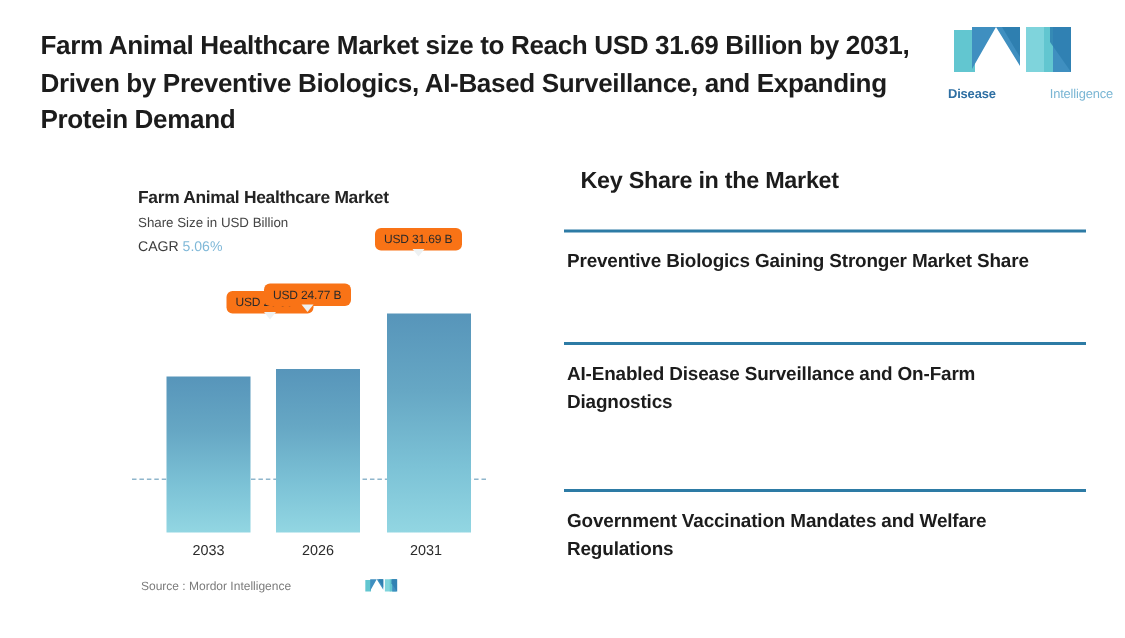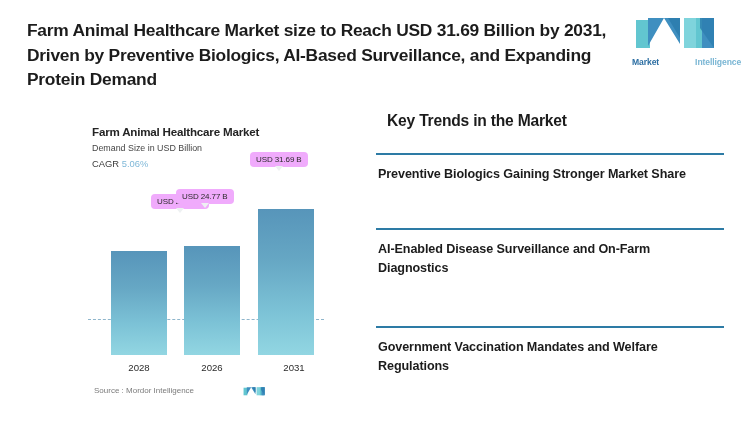--- a/index.html
+++ b/index.html
@@ -51,21 +51,21 @@
   }
   .logo-text {
     text-align: center;
     font-size: 8.6px;
     font-weight: bold;
     letter-spacing: -0.1px;
     margin-top: 3px;
     white-space: nowrap;
   }
   .logo-text .m1 { color: #2e6fa3; }
-  .logo-text .m2 { color: #7ab6d4; font-weight: bold; margin-left: 36px; }
+  .logo-text .m2 { color: #7ab6d4; font-weight: normal; margin-left: 36px; }
 
   
   .chart-panel {
     position: absolute;
     left: 0;
     top: 100px;
     width: 355px;
     height: 325px;
   }
   .chart-title {
@@ -116,21 +116,21 @@
     bottom: 0;
     width: 56px;
     background: linear-gradient(to bottom, #5795ba 0%, #66a7c4 35%, #7cc2d6 70%, #92d6e2 100%);
   }
   .bar.b1 { left: 19px;  height: 104px; }
   .bar.b2 { left: 92px;  height: 109px; }
   .bar.b3 { left: 166px; height: 146px; }
 
   .bubble {
     position: absolute;
-    background: #f0abfc;
+    background: #f97316;
     border-radius: 4px;
     padding: 3px 6px 3px 6px;
     font-size: 8px;
     color: #2a2a2a;
     white-space: nowrap;
     letter-spacing: -0.1px;
   }
   .bubble::after {
     content: "";
     position: absolute;
@@ -155,21 +155,21 @@
   }
   .xlabel {
     position: absolute;
     width: 56px;
     text-align: center;
     font-size: 9.6px;
     color: #2b2b2b;
   }
   .xlabel.x1 { left: 19px; }
   .xlabel.x2 { left: 92px; }
-  .xlabel.x3 { left: 174px; }
+  .xlabel.x3 { left: 164px; }
 
   .source {
     position: absolute;
     left: 94px;
     top: 286px;
     font-size: 8px;
     color: #7b7b7b;
     letter-spacing: 0px;
     text-align: right;
   }
@@ -235,68 +235,68 @@
         <path d="M14 4 H30 L46 30 V4 H30 L14 32 Z" fill="#3f8fc0"></path>
         <path d="M20 4 H34 L46 24 V4 Z" fill="#2e7fb0"></path>
         <path d="M50 4 H64 V34 H50 Z" fill="#7fd4dc"></path>
         <path d="M62 4 H78 L78 34 H62 Z" fill="#62c6d0"></path>
         <path d="M64 4 H78 L90 24 V4 H78 L64 34 Z" fill="#3f8fc0" opacity="0.0"></path>
         <path d="M68 4 H80 V34 H68 Z" fill="#3f8fc0"></path>
         <path d="M66 4 H80 L80 34 L66 14 Z" fill="#2e7fb0" opacity="0.85"></path>
       </svg>
     </div>
     <div class="logo-text">
-      <span class="m1">Market</span><span class="m2">Intelligence</span>
+      <span class="m1">Disease</span><span class="m2">Intelligence</span>
     </div>
   </div>
 </div>
 
 <div class="chart-panel">
 
   <div class="chart-title">Farm Animal Healthcare Market</div>
-  <div class="chart-subtitle">Demand Size in USD Billion</div>
+  <div class="chart-subtitle">Share Size in USD Billion</div>
   <div class="chart-cagr">
     <span>CAGR</span>
     <span class="val">5.06%</span>
   </div>
 
   <div class="plot">
     <div class="dashline"></div>
 
     <div class="bar b1"></div>
     <div class="bar b2"></div>
     <div class="bar b3"></div>
 
     <div class="bubble t1">USD 23.58 B</div>
     <div class="bubble t2">USD 24.77 B</div>
     <div class="bubble t3">USD 31.69 B</div>
   </div>
 
   <div class="xaxis">
-    <div class="xlabel x1">2028</div>
+    <div class="xlabel x1">2033</div>
     <div class="xlabel x2">2026</div>
     <div class="xlabel x3">2031</div>
   </div>
 
   <div class="source">Source :  Mordor Intelligence</div>
   <div class="source-logo">
     <svg width="25" height="13" viewBox="0 0 92 40" xmlns="http://www.w3.org/2000/svg">
       <path d="M2 6 H16 V34 H2 Z" fill="#62c6d0"></path>
       <path d="M14 4 H30 L46 30 V4 H30 L14 32 Z" fill="#3f8fc0"></path>
       <path d="M20 4 H34 L46 24 V4 Z" fill="#2e7fb0"></path>
       <path d="M50 4 H64 V34 H50 Z" fill="#7fd4dc"></path>
       <path d="M62 4 H78 L78 34 H62 Z" fill="#62c6d0"></path>
       <path d="M68 4 H80 V34 H68 Z" fill="#3f8fc0"></path>
       <path d="M66 4 H80 L80 34 L66 14 Z" fill="#2e7fb0" opacity="0.85"></path>
     </svg>
   </div>
 </div>
 
 <div class="trends">
-  <div class="trends-heading">Key Trends in the Market</div>
+  <div class="trends-heading">Key Share in the Market</div>
 
   <div class="trend-item i1">
     <div class="trend-rule"></div>
     <div class="trend-text">Preventive Biologics Gaining Stronger Market Share</div>
   </div>
 
   <div class="trend-item i2">
     <div class="trend-rule"></div>
     <div class="trend-text">AI-Enabled Disease Surveillance and On-Farm Diagnostics</div>
   </div>

